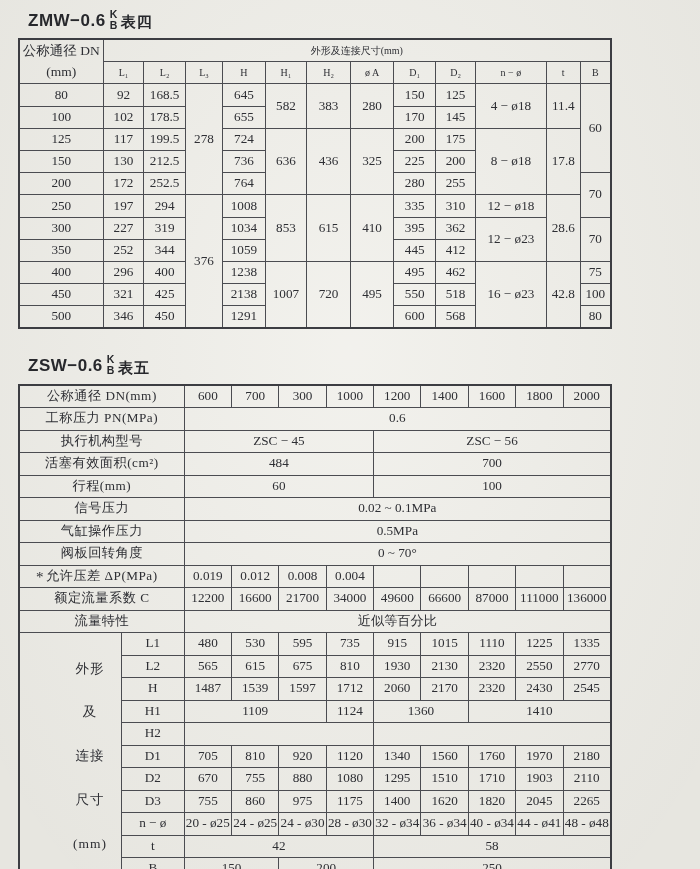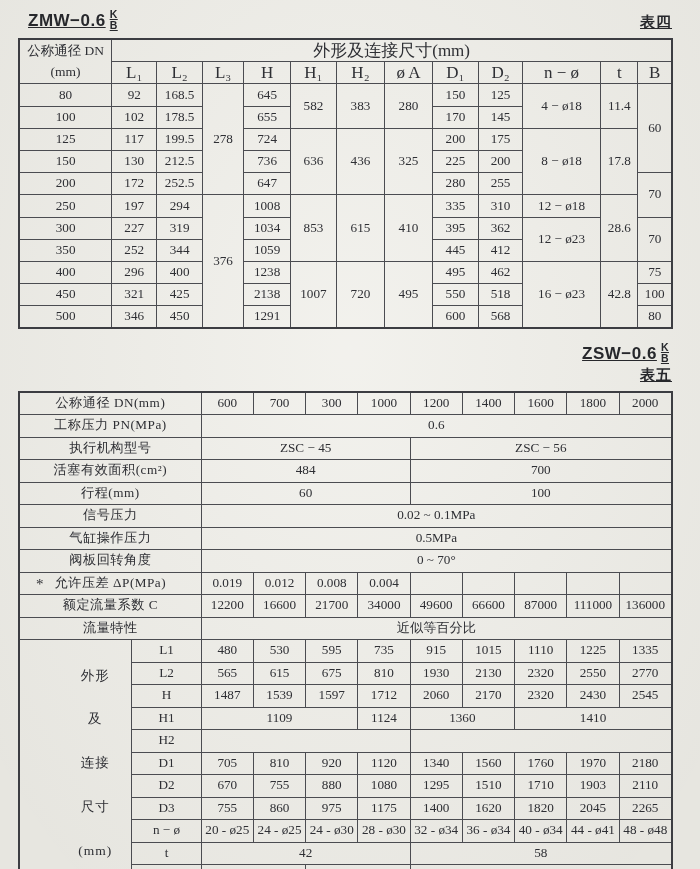--- a/index.html
+++ b/index.html
@@ -14,61 +14,60 @@
   .page{
     position:absolute;inset:0;
     background:
       radial-gradient(ellipse at 50% 40%, rgba(255,255,255,.25), rgba(0,0,0,.03) 90%),
       #eeede7;
     padding:10px 14px 0 18px;
     box-sizing:border-box;
   }
   
   .title-row{
-    display:flex;justify-content:space-between;align-items:flex-end;
+    display:flex;align-items:flex-end;
     font-family:"Liberation Sans","DejaVu Sans",sans-serif;
     font-weight:bold;color:#27282c;
     padding:0 14px 6px 10px;
-    text-decoration:underline;
   }
   .title-left{font-size:17px;letter-spacing:.5px;display:flex;align-items:center;}
   .frac{
     display:inline-flex;flex-direction:column;align-items:center;
     font-size:10.5px;line-height:1.05;margin:0 3px 0 4px;transform:translateY(-1px);
   }
   .badge{font-size:15px;letter-spacing:1px;}
   
   table{
-    border-collapse:collapse;table-layout:fixed;width:655px;
+    border-collapse:collapse;table-layout:fixed;width:594px;
     border:2px solid #3c3d42;
     background:transparent;
   }
   td{
     border:1px solid #4b4c51;
     text-align:center;vertical-align:middle;
     font-size:13.2px;line-height:1.12;
     padding:0 1px;height:21px;
     position:relative;
     color:#2e2f34;
   }
   #table4 td{height:21.2px;}
   #table5 td{height:21.5px;}
-  td.hdr{font-size:17px;}
+  td.hdr{font-size:10px;}
   td.dn-hdr{white-space:pre-line;font-size:13.5px;line-height:1.5;}
   td.lbl{font-size:13.2px;letter-spacing:.5px;}
   td.dim-label{
     white-space:pre-line;line-height:3.25;font-size:13.5px;
     letter-spacing:1px;
     padding-left:40px;
   }
   .star{
     position:absolute;left:16px;top:55%;transform:translateY(-50%);
     font-size:15px;
   }
-  .title2-row{margin-top:14px;flex-direction:column;}
+  .title2-row{margin-top:26px;}
 </style>
 </head>
 <body>
 
 <div class="page">
 
   <div class="title-row">
     <div class="title-left">
       <span>ZMW−0.6</span>
       <span class="frac">
@@ -156,21 +155,21 @@
           <td>130</td>
           <td>212.5</td>
           <td>736</td>
           <td>225</td>
           <td>200</td>
         </tr>
         <tr>
           <td>200</td>
           <td>172</td>
           <td>252.5</td>
-          <td>647</td>
+          <td>764</td>
           <td>280</td>
           <td>255</td>
           <td rowspan="2">70</td>
         </tr>
         <tr>
           <td>250</td>
           <td>197</td>
           <td>294</td>
           <td rowspan="6">376</td>
           <td>1008</td>

